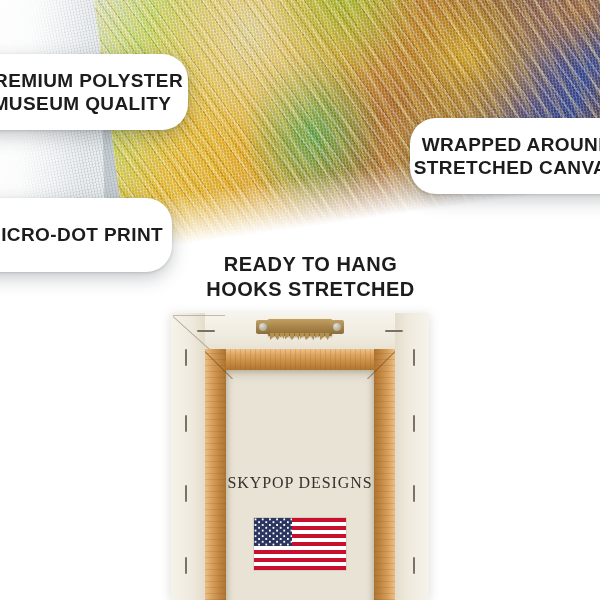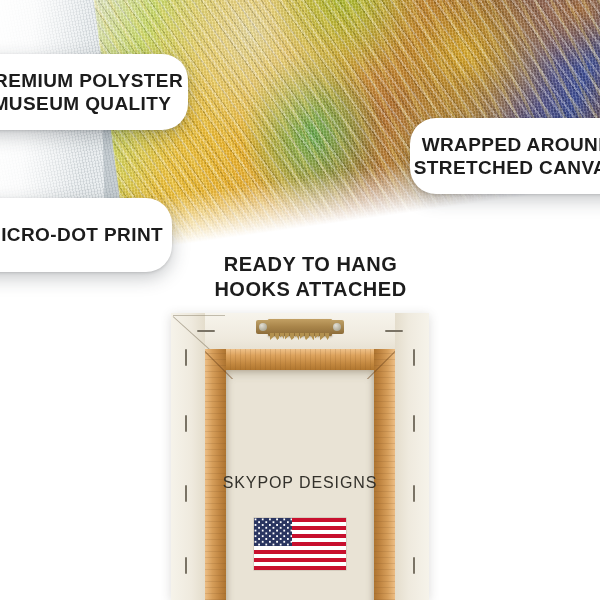--- a/index.html
+++ b/index.html
@@ -318,21 +318,21 @@
   }
   .staple.h { width: 18px; height: 2px; }
   .staple.v { width: 2px; height: 17px; }
 
   
   .brand {
     position: absolute;
     left: 0; right: 0;
     top: 161px;
     text-align: center;
-    font-family: Liberation Sans, sans-serif;
+    font-family: Liberation Serif, serif;
     font-size: 16px;
     letter-spacing: .9px;
     color: #33312b;
   }
   .flag {
     position: absolute;
     left: 50%;
     top: 205px;
     transform: translateX(-50%);
     width: 92px; height: 52px;
@@ -387,21 +387,21 @@
     <span>MICRO-DOT PRINT</span>
   </div>
 
   <div class="pill" id="pill-wrapped">
     <span>WRAPPED AROUND</span>
     <span>STRETCHED CANVAS</span>
   </div>
 
   <div class="plain-caption">
     <span>READY TO HANG</span>
-    <span>HOOKS ATTACHED</span>
+    <span>HOOKS STRETCHED</span>
   </div>
 
   <div class="back-wrap">
 
     <div class="back-top"></div>
     <div class="back-side left"></div>
     <div class="back-side right"></div>
     <div class="corner-fold"></div>
 
     <div class="hanger">

